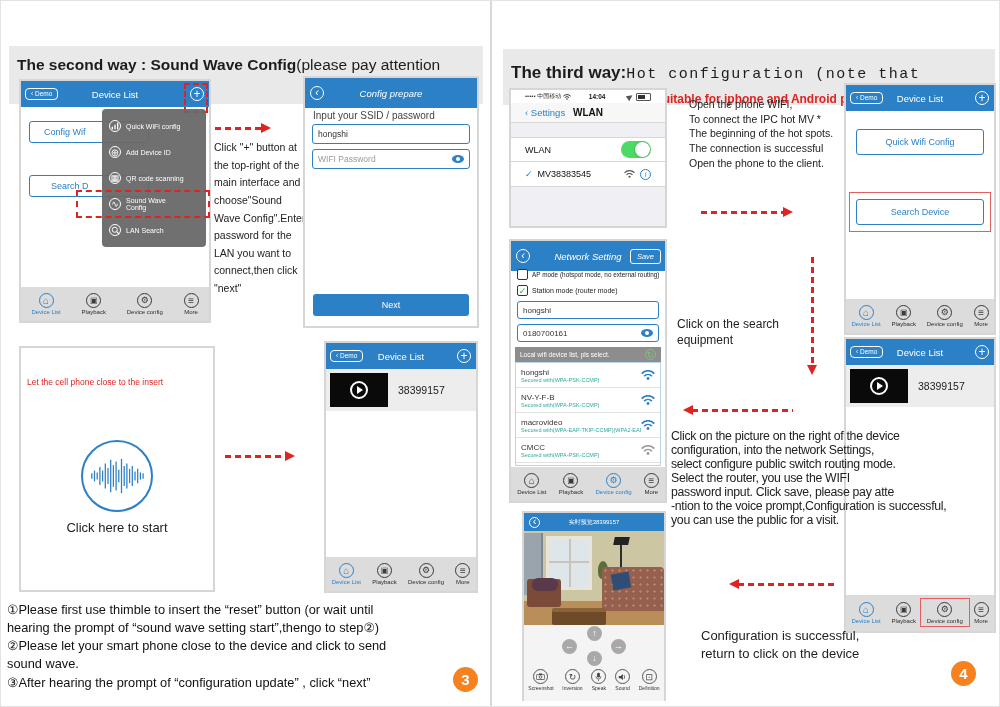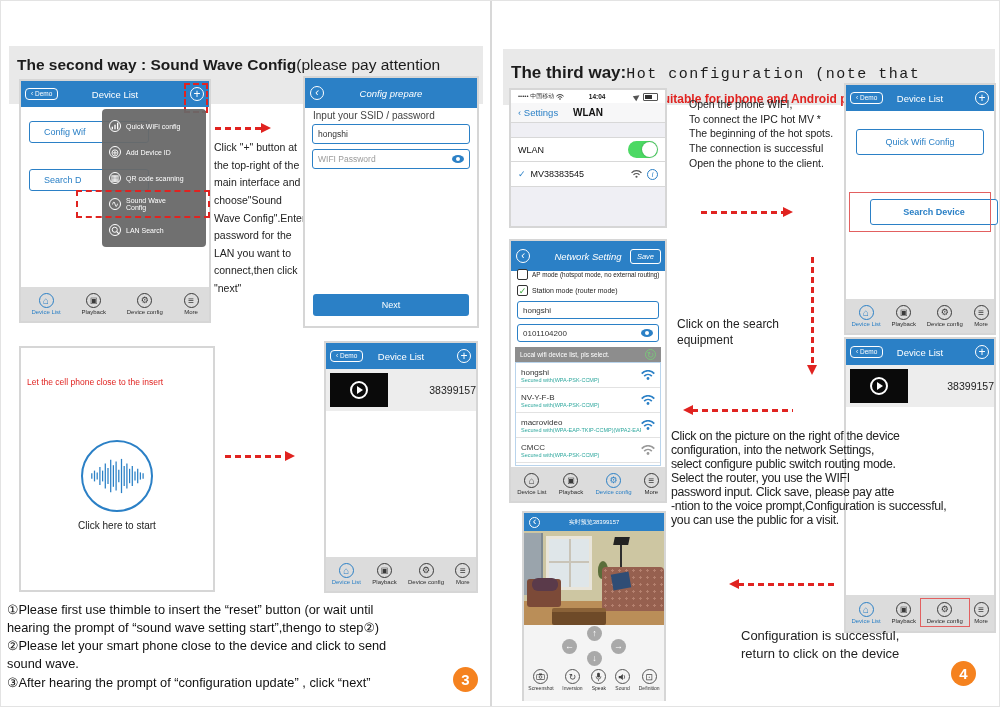--- a/index.html
+++ b/index.html
@@ -84,33 +84,33 @@
 
   .reddash{border:2px dashed #e02320;position:absolute;box-sizing:border-box;}
   .redsolid{border:1.4px solid #e26060;position:absolute;box-sizing:border-box;}
 
   .badge{position:absolute;width:25px;height:25px;border-radius:50%;background:#f5821f;color:#fff;
          font-weight:bold;font-size:15px;display:flex;align-items:center;justify-content:center;}
 
   .annot{color:#222;}
 
   
-  .devrow{display:flex;align-items:center;background:#ededed;height:42px;gap:10px;justify-content:space-between;}
+  .devrow{display:flex;align-items:center;background:#ededed;height:42px;gap:10px;}
   .thumb{width:58px;height:34px;background:#0a0a0a;margin-left:4px;display:flex;align-items:center;justify-content:center;}
   .playbtn{width:18px;height:18px;border:2px solid #fff;border-radius:50%;position:relative;box-sizing:border-box;}
   .playbtn::after{content:"";position:absolute;left:5px;top:3px;
         border-left:6px solid #fff;border-top:4px solid transparent;border-bottom:4px solid transparent;}
   .devid{font-size:10.5px;color:#222;}
 
   
   .wavecirc{position:absolute;width:72px;height:72px;border:2.5px solid #2b80c6;border-radius:50%;
             display:flex;align-items:center;justify-content:center;box-sizing:border-box;}
 
   
-  .iosrow{display:flex;align-items:center;background:#fff;box-sizing:border-box;padding:0 7px;}
+  .iosrow{display:flex;align-items:center;background:#fff;box-sizing:border-box;padding:0 14px;}
   .toggle{width:30px;height:17px;border-radius:9px;background:#4cd964;position:relative;margin-left:auto;}
   .toggle::after{content:"";position:absolute;right:1px;top:1px;width:15px;height:15px;border-radius:50%;
                  background:#fff;box-shadow:0 0 2px rgba(0,0,0,.35);}
   .batt{width:13px;height:6px;border:1px solid #555;border-radius:1px;position:relative;margin-left:3px;}
   .batt::after{content:"";position:absolute;left:1px;top:1px;bottom:1px;width:7px;background:#333;}
   .navloc{width:0;height:0;border-left:6px solid #555;border-top:3.5px solid transparent;
           border-bottom:3.5px solid transparent;transform:rotate(-35deg);margin-left:4px;}
   .infoc{width:11px;height:11px;border:1.2px solid #2b80c6;border-radius:50%;color:#2b80c6;
          display:flex;align-items:center;justify-content:center;box-sizing:border-box;}
 
@@ -154,21 +154,21 @@
   </div>
 
   <div class="phone" style="left:18px;top:78px;width:192px;height:244px;">
     <div class="phead">
       <span class="backpill">Demo</span>
       <span class="ptitle">Device List</span>
       <span class="circbtn icon-plus mlauto"></span>
     </div>
     <div class="reddash" style="right:1px;top:2px;width:24px;height:30px;"></div>
     <div class="obtn" style="position:absolute;left:8px;top:40px;width:120px;height:22px;justify-content:flex-start;padding-left:14px;">Config Wif</div>
-    <div class="obtn" style="position:absolute;left:8px;top:88px;width:120px;height:22px;justify-content:flex-start;padding-left:14px;">Search D</div>
+    <div class="obtn" style="position:absolute;left:8px;top:94px;width:120px;height:22px;justify-content:flex-start;padding-left:21px;">Search D</div>
     <div class="menu" style="right:3px;top:28px;width:104px;">
       <div class="mitem">
         <span class="micon">
             <svg width="8" height="8" viewBox="0 0 12 12">
               <rect x="1" y="7" width="2" height="4" fill="#fff"></rect>
               <rect x="5" y="4" width="2" height="7" fill="#fff"></rect>
               <rect x="9" y="1" width="2" height="10" fill="#fff"></rect>
             </svg>
           </span>
         <span>Quick WiFi config</span>
@@ -268,21 +268,21 @@
             <line x1="41" y1="6" x2="41" y2="34"></line>
             <line x1="44" y1="12" x2="44" y2="28"></line>
           <line x1="47" y1="9" x2="47" y2="31"></line>
             <line x1="50" y1="15" x2="50" y2="25"></line>
             <line x1="53" y1="12" x2="53" y2="28"></line>
           <line x1="56" y1="16" x2="56" y2="24"></line>
             <line x1="59" y1="17" x2="59" y2="23"></line>
         </g>
       </svg>
     </div>
-    <div class="abs" style="left:0;right:0;top:172px;text-align:center;font-size:10px;color:#222;">Click here to start</div>
+    <div class="abs" style="left:0;right:0;top:172px;text-align:center;font-size:13px;color:#222;">Click here to start</div>
   </div>
 
   <div class="darrow right" style="left:224px;top:450px;width:70px;">
       <span class="line"></span>
       <span class="head"></span>
     </div>
 
   <div class="phone" style="left:323px;top:340px;width:154px;height:252px;">
     <div class="phead">
       <span class="backpill">Demo</span>
@@ -374,21 +374,21 @@
       <span class="head"></span>
     </div>
 
   <div class="phone" style="left:843px;top:82px;width:152px;height:252px;">
     <div class="phead">
       <span class="backpill">Demo</span>
       <span class="ptitle">Device List</span>
       <span class="circbtn icon-plus mlauto"></span>
     </div>
     <div class="obtn" style="position:absolute;left:10px;top:44px;width:128px;height:26px;">Quick Wifi Config</div>
-    <div class="obtn" style="position:absolute;left:24px;top:114px;width:128px;height:26px;font-weight:bold;">Search Device</div>
+    <div class="obtn" style="position:absolute;left:10px;top:114px;width:128px;height:26px;">Search Device</div>
     <div class="redsolid" style="left:3px;top:107px;width:142px;height:40px;"></div>
     <div class="tabbar">
       <div class="tab active">
           <span class="ticon icon-home"></span>
           <span class="tlabel">Device List</span>
         </div>
       <div class="tab">
           <span class="ticon icon-monitor"></span>
           <span class="tlabel">Playback</span>
         </div>
@@ -414,21 +414,21 @@
       <span style="font-size:6.4px;color:#222;">AP mode (hotspot mode, no external routing)</span>
     </div>
     <div class="abs" style="left:6px;top:44px;display:flex;align-items:center;gap:4px;">
       <span class="cb checked icon-check"></span>
       <span style="font-size:7px;color:#222;">Station mode (router mode)</span>
     </div>
     <div class="inp" style="position:absolute;left:6px;right:6px;top:60px;height:18px;font-size:8px;">
         <span>hongshi</span>
       </div>
     <div class="inp" style="position:absolute;left:6px;right:6px;top:83px;height:18px;font-size:8px;">
-        <span>0101104200</span>
+        <span>0180700161</span>
         <span class="eye"></span>
       </div>
     <div class="listhead" style="position:absolute;left:4px;right:4px;top:106px;height:15px;">
       <span>Local wifi device list, pls select.</span>
       <span class="refbtn icon-refresh"></span>
     </div>
     <div class="abs" style="left:4px;right:4px;top:121px;height:102px;border:1px solid #b9d4ec;background:#fff;overflow:hidden;">
       <div class="netrow">
         <span class="netcol">
             <span class="netname">hongshi</span>
@@ -611,17 +611,17 @@
         <span class="ccirc icon-def"></span>
         <span class="clabel">Definition</span>
       </span>
     </div>
   </div>
 
   <div class="darrow left" style="left:728px;top:578px;width:108px;z-index:3;">
       <span class="line"></span>
       <span class="head"></span>
     </div>
-  <div class="abs pre annot" style="left:700px;top:626px;width:230px;font-size:13px;line-height:1.35;z-index:3;margin-left:40px;">Configuration is successful,
+  <div class="abs pre annot" style="left:700px;top:626px;width:230px;font-size:13px;line-height:1.35;z-index:3;">Configuration is successful,
 return to click on the device</div>
   <div class="badge" style="left:950px;top:660px;z-index:3;">4</div>
 
 </div>
 
 </body></html>

